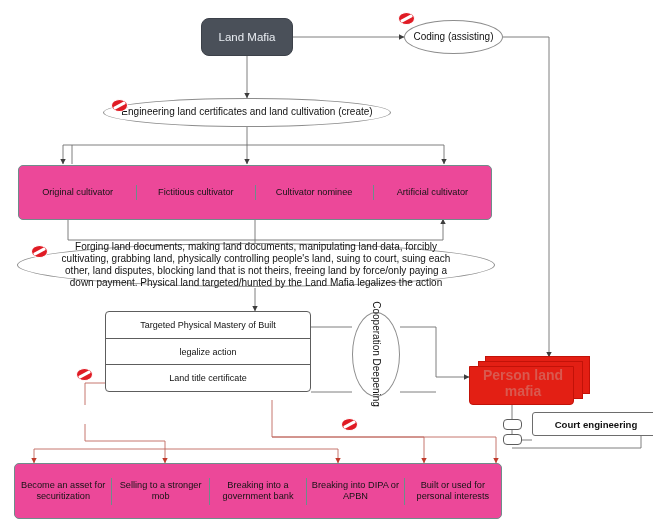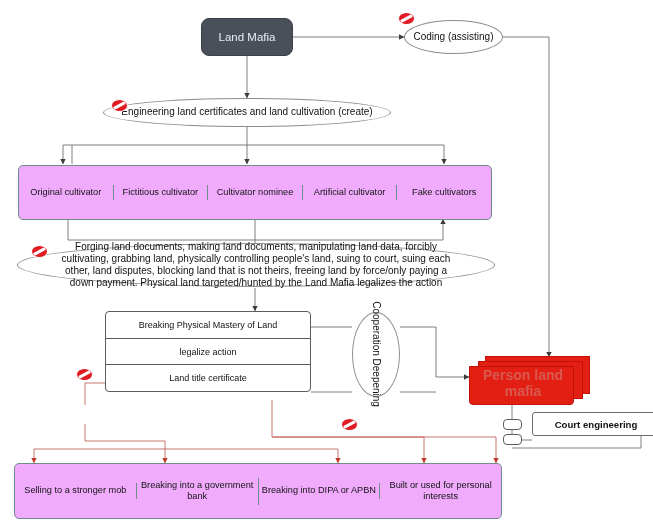--- a/index.html
+++ b/index.html
@@ -8,21 +8,21 @@
   svg#wires{position:absolute;left:0;top:0;width:653px;height:526px;pointer-events:none;}
 
   .node{position:absolute;box-sizing:border-box;display:flex;align-items:center;justify-content:center;text-align:center;}
 
   .dark-box{
     background:#4a5059;border:1px solid #3c4149;border-radius:8px;
     color:#e9edf2;font-size:11.5px;
   }
 
   .cyan{
-    background:#f0abfc;border:1px solid #6e8c8a;
+    background:#ec4899;border:1px solid #6e8c8a;
     color:#141414;font-size:9.2px;line-height:1.25;
   }
   .cyan-strip{border-radius:5px;overflow:hidden;display:flex;}
   .cyan-strip .cell{
     flex:1 1 0;display:flex;align-items:center;justify-content:center;
     text-align:center;border-right:1px solid #6e8c8a;padding:2px 3px;box-sizing:border-box;
   }
   .cyan-strip .cell:last-child{border-right:none;}
 
   .ellipse{
@@ -150,32 +150,29 @@
     </div>
     <div class="cell">
       <span>Fictitious cultivator</span>
     </div>
     <div class="cell">
       <span>Cultivator nominee</span>
     </div>
     <div class="cell">
       <span>Artificial cultivator</span>
     </div>
-    <div class="cell">
-      <span>Fake cultivators</span>
-    </div>
   </div>
 
   <div class="node ellipse" style="left:17px;top:243px;width:478px;height:44px;padding:0 40px;box-sizing:border-box;">
     <span style="display:block;">Forging land documents, making land documents, manipulating land data, forcibly cultivating, grabbing land, physically controlling people's land, suing to court, suing each other, land disputes, blocking land that is not theirs, freeing land by force/only paying a down payment. Physical land targeted/hunted by the Land Mafia legalizes the action</span>
   </div>
 
   <div class="node plainbox stackrows" style="left:105px;top:311px;width:206px;height:81px;">
     <div class="row">
-      <span>Breaking Physical Mastery of Land</span>
+      <span>Targeted Physical Mastery of Built</span>
     </div>
     <div class="row">
       <span>legalize action</span>
     </div>
     <div class="row">
       <span>Land title certificate</span>
     </div>
   </div>
 
   <div class="node ellipse" style="left:352px;top:312px;width:48px;height:85px;">
@@ -192,20 +189,23 @@
   <div class="node court" style="left:532px;top:412px;width:128px;height:24px;">
     <span>Court engineering</span>
   </div>
 
   <div class="node plainbox" style="left:503px;top:419px;width:19px;height:11px;border-radius:4px;"></div>
   <div class="node plainbox" style="left:503px;top:434px;width:19px;height:11px;border-radius:4px;"></div>
 
 
   <div class="node cyan cyan-strip" style="left:14px;top:463px;width:488px;height:56px;">
     <div class="cell">
+      <span>Become an asset for securitization</span>
+    </div>
+    <div class="cell">
       <span>Selling to a stronger mob</span>
     </div>
     <div class="cell">
       <span>Breaking into a government bank</span>
     </div>
     <div class="cell">
       <span>Breaking into DIPA or APBN</span>
     </div>
     <div class="cell">
       <span>Built or used for personal interests</span>

